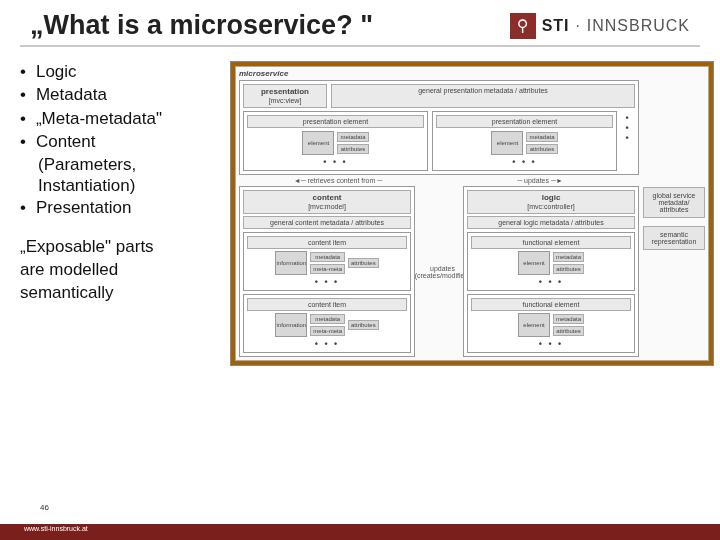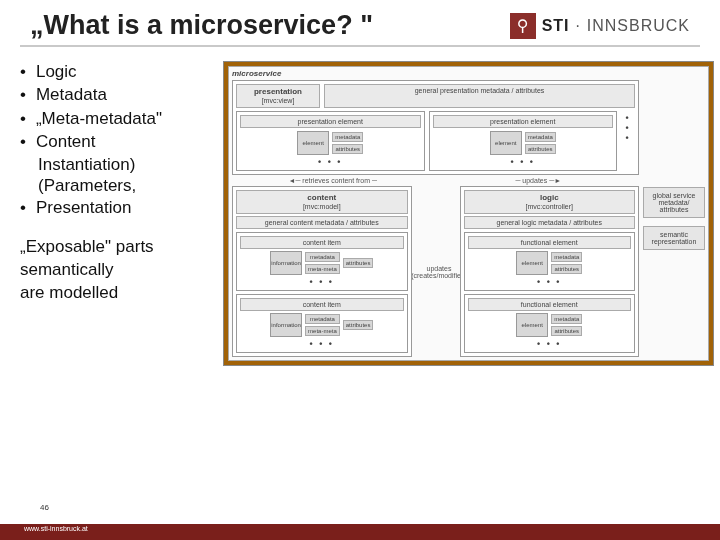--- a/index.html
+++ b/index.html
@@ -4,21 +4,21 @@
 <style>
 *{box-sizing:border-box;margin:0;padding:0}
 body{width:720px;height:540px;font-family:Arial,sans-serif;background:#fff;position:relative;overflow:hidden}
 .header{display:flex;align-items:center;padding:10px 30px 0 30px}
 .title{font-size:27px;font-weight:bold;color:#222;flex:1}
 .logo{display:flex;align-items:center;gap:6px}
 .logo-icon{width:26px;height:26px;background:#8b2e2a;display:flex;align-items:center;justify-content:center;color:#fff;font-size:16px}
 .logo-text{font-size:16px;color:#555;letter-spacing:1px}
 .logo-text b{color:#222}
 .underline{height:2px;background:#c9c9c9;margin:4px 20px 0 20px}
-.main{display:flex;padding:14px 6px 0 20px;gap:8px}
+.main{display:flex;padding:14px 6px 0 20px;gap:15px}
 .left{width:195px;font-size:17px;line-height:1.25;color:#111}
 .left ul{list-style:none}
 .left li{display:flex;margin-bottom:2px}
 .left li::before{content:"•";margin-right:10px}
 .left .sub{margin-left:18px}
 .exposable{margin-top:18px;font-size:17px;line-height:1.35}
 .diagram{flex:1;border:1px solid #888;background:#a16207;padding:4px;font-size:8px;color:#444;position:relative}
 .micro{border:1px solid #aaa;background:#fafafa;padding:2px 3px 3px 3px}
 .lbl{font-style:italic;font-weight:bold;font-size:8px;margin-bottom:2px;display:inline-block}
 .box{border:1px solid #999;background:#fff;padding:3px;position:relative}
@@ -59,31 +59,31 @@
       <li>
           <span>Metadata</span>
         </li>
       <li>
           <span>„Meta-metadata"</span>
         </li>
       <li>
           <span>Content</span>
         </li>
     </ul>
+    <div class="sub">(Parameters,</div>
     <div class="sub">Instantiation)</div>
-    <div class="sub">(Parameters,</div>
     <ul>
       <li>
           <span>Presentation</span>
         </li>
     </ul>
     <div class="exposable">
       <div>„Exposable" parts</div>
+      <div>are modelled</div>
       <div>semantically</div>
-      <div>are modelled</div>
     </div>
   </div>
 
   <div class="diagram">
     <div class="micro">
       <span class="lbl">microservice</span>
 
       <div class="row">
         <div class="grow">
 

